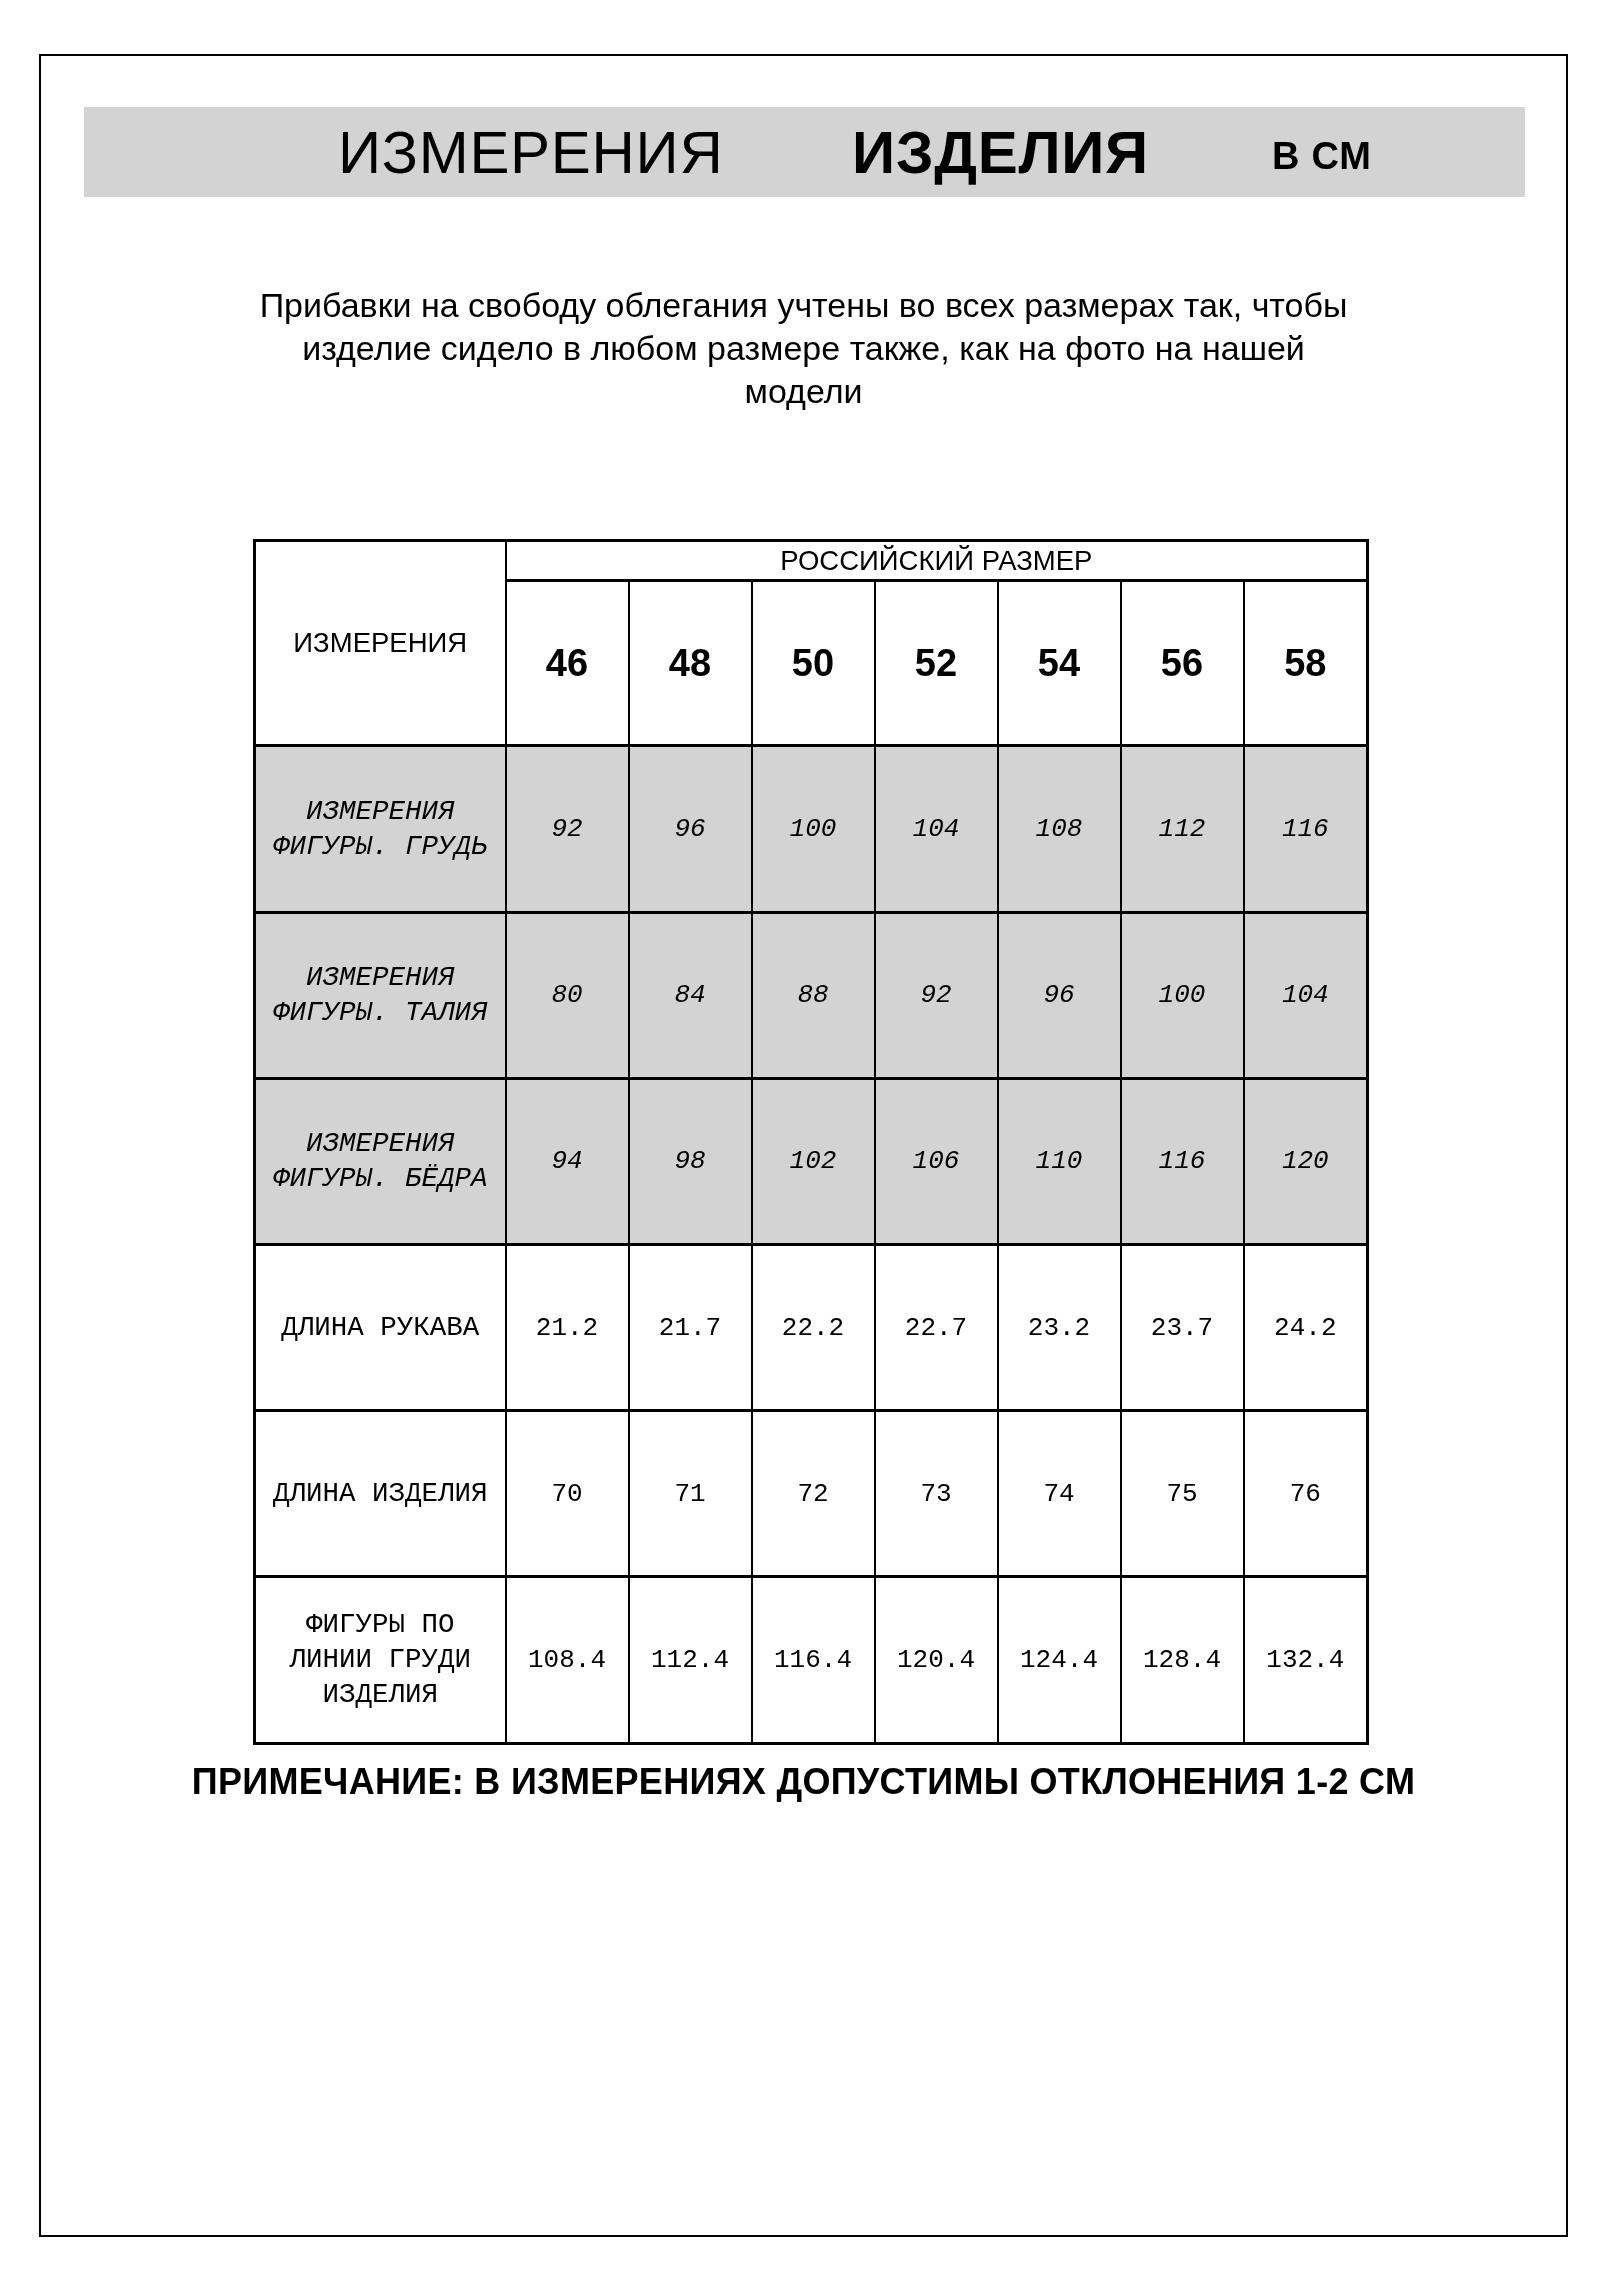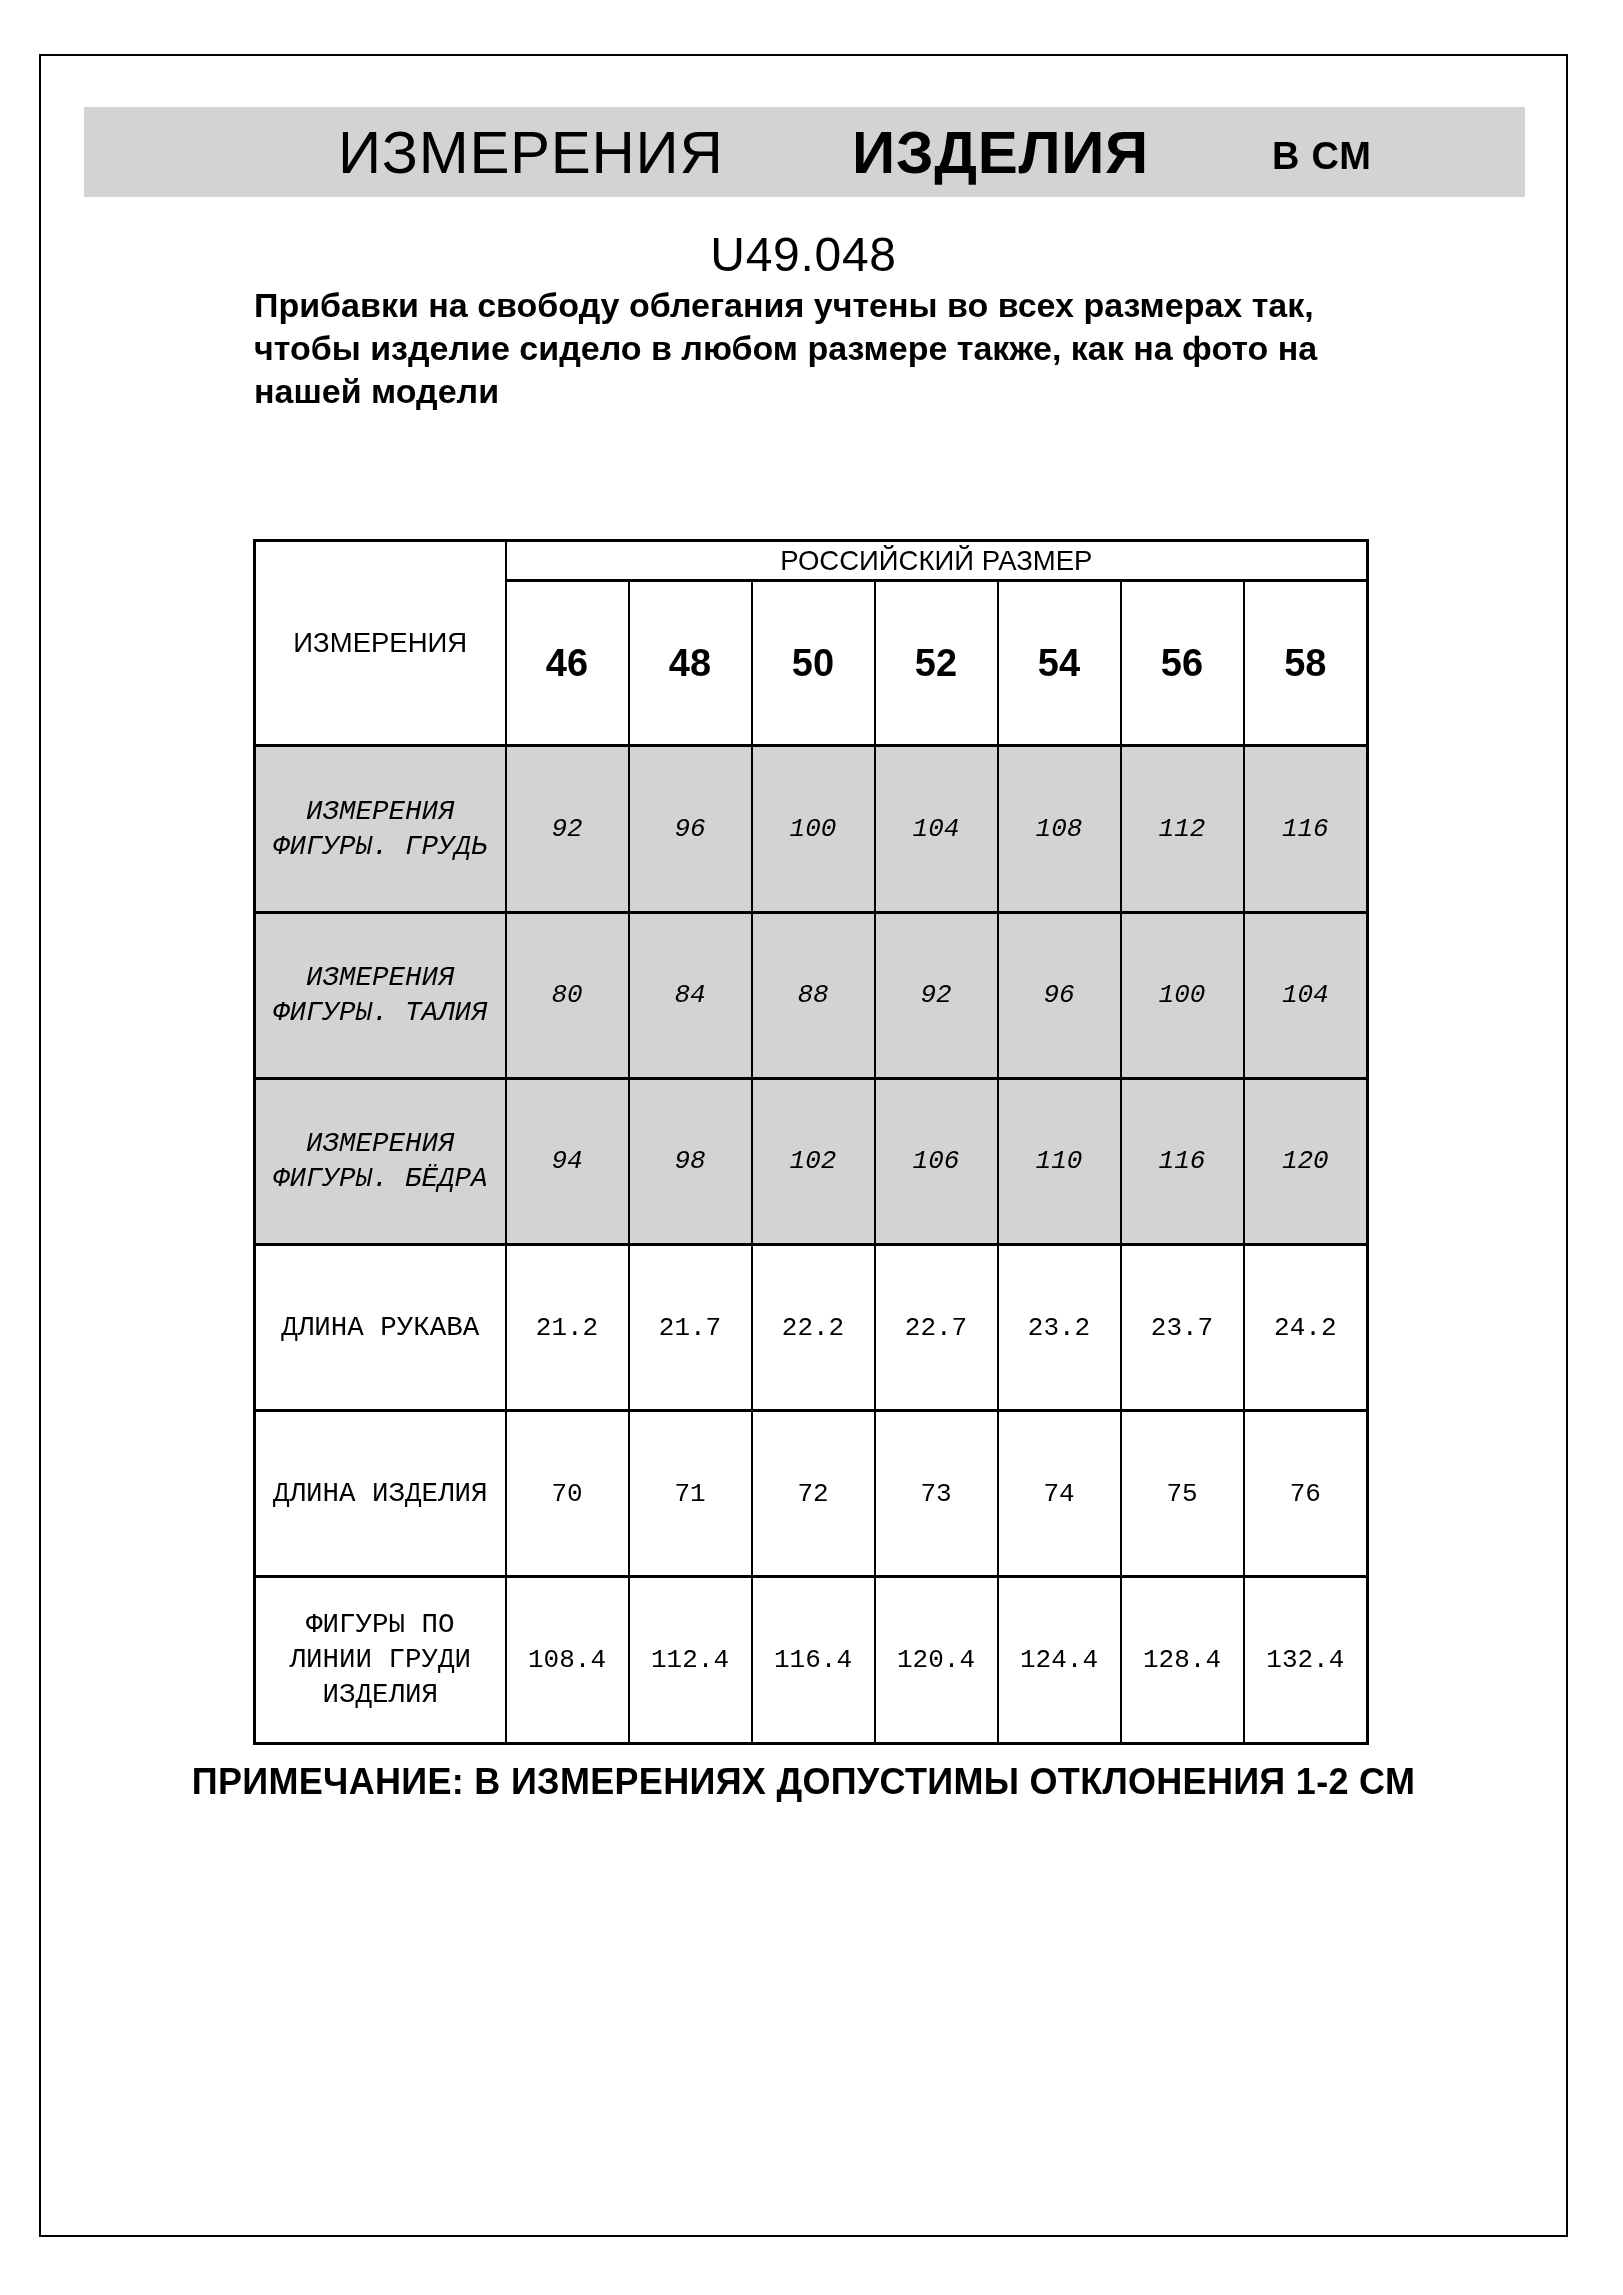--- a/index.html
+++ b/index.html
@@ -21,22 +21,22 @@
   .title-main  { left:31%;  font-size:60px; font-weight:400; }
   .title-prod  { left:63.6%; font-size:60px; font-weight:700; }
   .title-unit  { left:85.9%; top:54%; font-size:38px; font-weight:700; }
 
   .product-code {
     position:absolute; left:0; top:171px; width:100%;
     text-align:center; font-size:48px; font-weight:400; letter-spacing:0.7px;
   }
   .intro {
     position:absolute; left:50%; transform:translateX(-50%); top:228px;
-    width:1099px; text-align:left;
-    font-size:34px; line-height:43px; font-weight:700;
+    width:1099px; text-align:center;
+    font-size:34px; line-height:43px; font-weight:400;
   }
 
   table.size-table {
     position:absolute; left:212px; top:483px;
     width:1114px; border-collapse:collapse;
     border:3.3px solid #000; table-layout:fixed;
   }
   .size-table td, .size-table th {
     border-left:2px solid #000; border-right:2px solid #000;
     border-top:3.3px solid #000; border-bottom:3.3px solid #000;
@@ -60,21 +60,20 @@
 <body>
 
 <div class="frame">
 
   <div class="title-bar">
     <span class="title-word title-main">ИЗМЕРЕНИЯ</span>
     <span class="title-word title-prod">ИЗДЕЛИЯ</span>
     <span class="title-word title-unit">В СМ</span>
   </div>
 
-  <div class="product-code">U49.048</div>
 
   <div class="intro">Прибавки на свободу облегания учтены во всех размерах так, чтобы изделие сидело в любом размере также, как на фото на нашей модели</div>
 
   <table class="size-table">
     <colgroup>
       <col style="width:251px">
       <col style="width:123px">
         <col style="width:123px">
         <col style="width:123px">
       <col style="width:123px">

